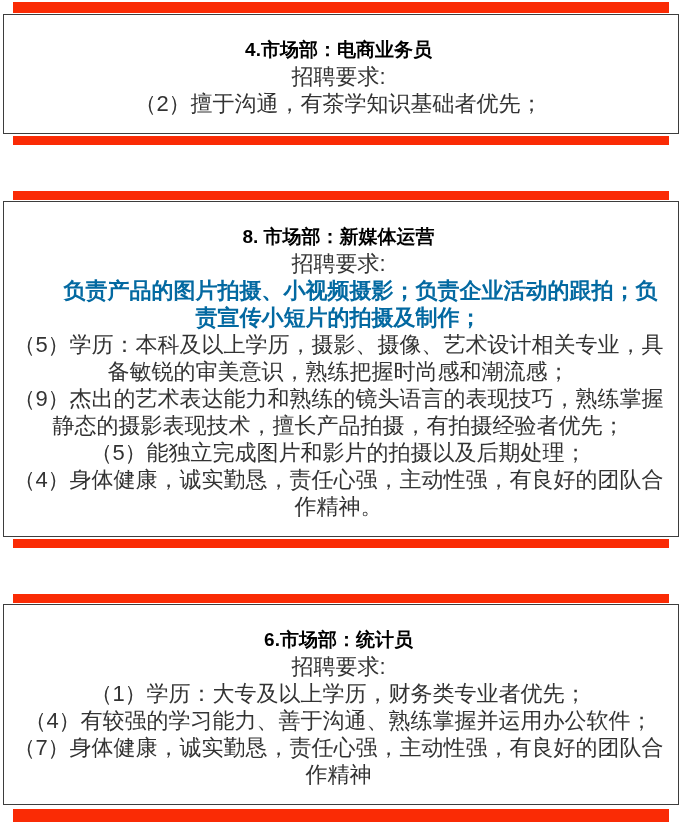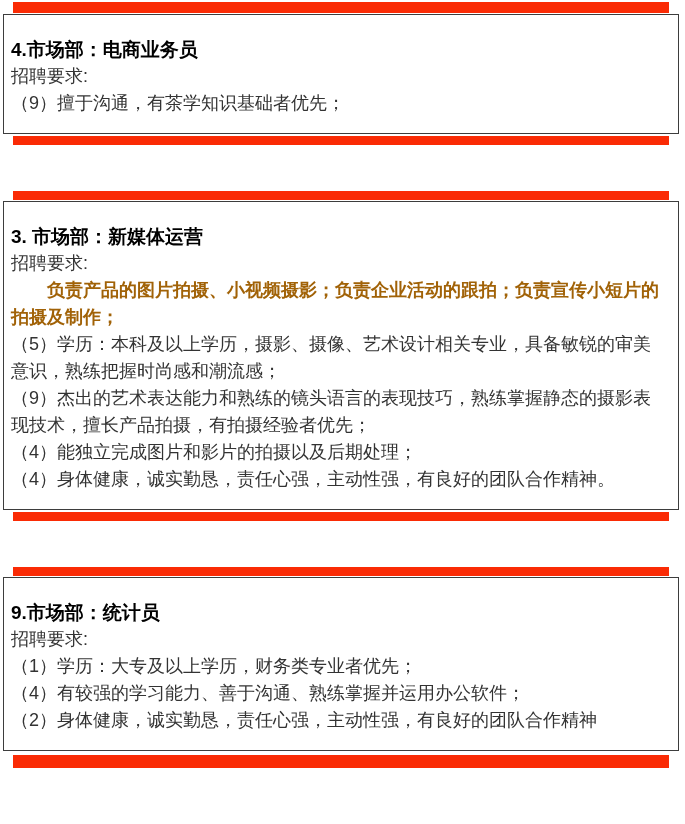--- a/index.html
+++ b/index.html
@@ -28,72 +28,73 @@
   .bar-below  { margin-top: 2px;  height: 9px;  }
   .bar-above  { margin-top: 46px; height: 9px;  }
   .bar-bottom { margin-top: 4px;  height: 13px; }
 
   
   .card {
     margin: 1px 6px 0 3px;
     background: #ffffff;
     border: 1.5px solid var(--border, #3d3d3d);
     padding: 21px 12px 16px 7px;
+    text-align: center;
   }
   .card h2, .card p { margin: 0; padding: 0; }
 
   .title {
     font-size: 19px;
     line-height: 27px;
     font-weight: bold;
     color: #000000;
   }
   .label, .item, .intro {
-    font-size: 18px;
+    font-size: 22px;
     line-height: 27px;
     color: #333333;
   }
   .intro {
     font-weight: bold;
-    color: #a16207;
+    color: #0369a1;
     text-indent: 2em;
   }
 </style>
 </head>
 <body style="background: rgb(255, 255, 255);">
 
 <div class="page">
 
   <div class="bar bar-top"></div>
 
   <section class="card">
     <h2 class="title">4.市场部：电商业务员</h2>
     <p class="label">招聘要求:</p>
-    <p class="item">（9）擅于沟通，有茶学知识基础者优先；</p>
+    <p class="item">（2）擅于沟通，有茶学知识基础者优先；</p>
   </section>
 
   <div class="bar bar-below"></div>
   <div class="bar bar-above"></div>
 
   <section class="card">
-    <h2 class="title">3. 市场部：新媒体运营</h2>
+    <h2 class="title">8. 市场部：新媒体运营</h2>
     <p class="label">招聘要求:</p>
     <p class="intro">负责产品的图片拍摄、小视频摄影；负责企业活动的跟拍；负责宣传小短片的拍摄及制作；</p>
     <p class="item">（5）学历：本科及以上学历，摄影、摄像、艺术设计相关专业，具备敏锐的审美意识，熟练把握时尚感和潮流感；</p>
     <p class="item">（9）杰出的艺术表达能力和熟练的镜头语言的表现技巧，熟练掌握静态的摄影表现技术，擅长产品拍摄，有拍摄经验者优先；</p>
-    <p class="item">（4）能独立完成图片和影片的拍摄以及后期处理；</p>
+    <p class="item">（5）能独立完成图片和影片的拍摄以及后期处理；</p>
     <p class="item">（4）身体健康，诚实勤恳，责任心强，主动性强，有良好的团队合作精神。</p>
   </section>
 
   <div class="bar bar-below"></div>
   <div class="bar bar-above"></div>
 
   <section class="card">
-    <h2 class="title">9.市场部：统计员</h2>
+    <h2 class="title">6.市场部：统计员</h2>
     <p class="label">招聘要求:</p>
     <p class="item">（1）学历：大专及以上学历，财务类专业者优先；</p>
     <p class="item">（4）有较强的学习能力、善于沟通、熟练掌握并运用办公软件；</p>
-    <p class="item">（2）身体健康，诚实勤恳，责任心强，主动性强，有良好的团队合作精神</p>
+    <p class="item">（7）身体健康，诚实勤恳，责任心强，主动性强，有良好的团队合作精神</p>
   </section>
 
   <div class="bar bar-bottom"></div>
 
 </div>
 
 </body></html>

